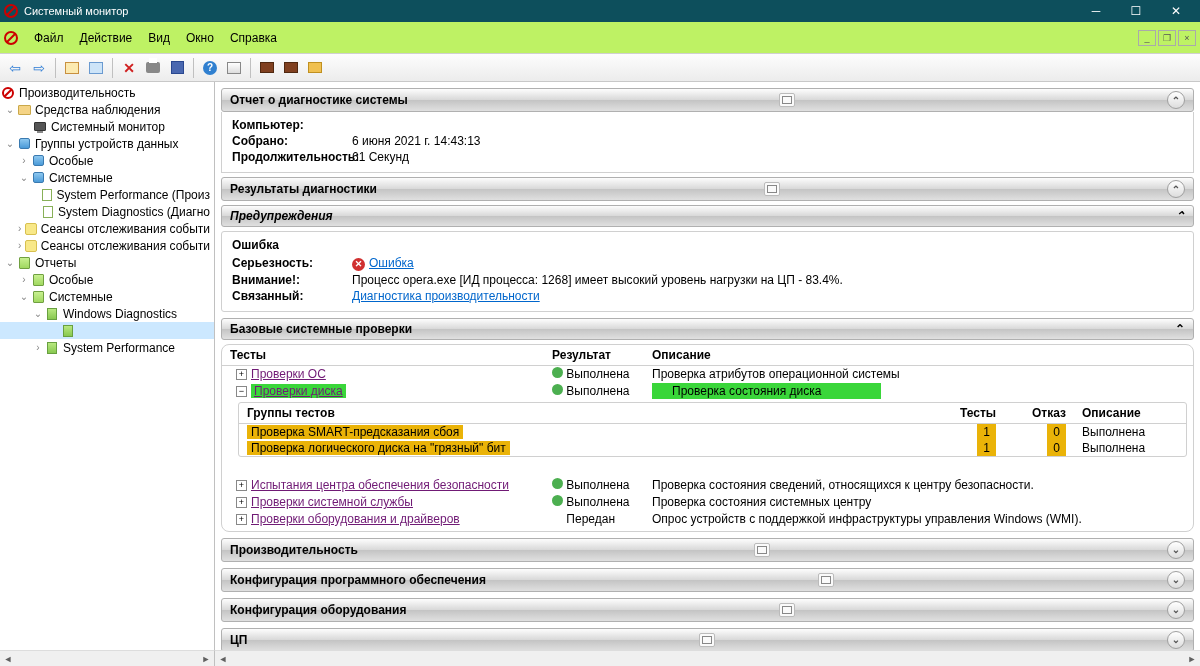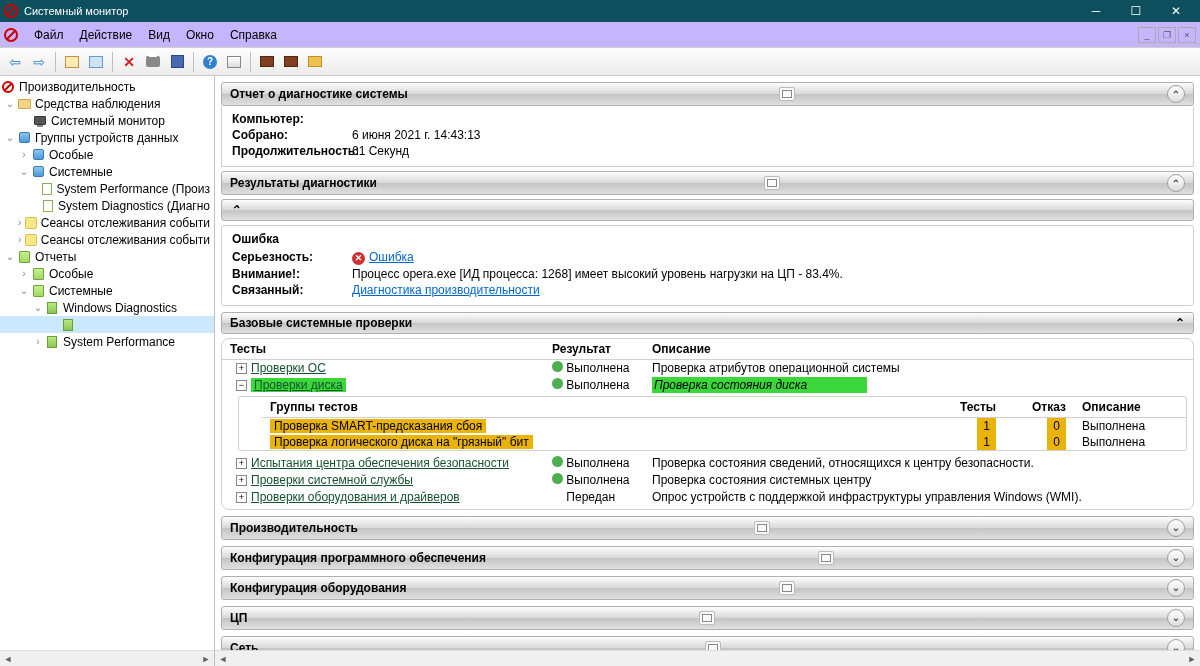--- a/index.html
+++ b/index.html
@@ -7,21 +7,21 @@
 
 
 .titlebar { background: #0d4f5c; height: 22px; display: flex; align-items: center; color: #fff; padding: 0 4px; }
 .titlebar .app-icon { width: 14px; height: 14px; border: 2px solid #c00; border-radius: 50%; position: relative; margin-right: 6px; }
 .titlebar .app-icon::after { content:""; position:absolute; width:2px; height:12px; background:#c00; left:4px; top:-1px; transform:rotate(45deg); }
 .titlebar .title { flex: 1; font-size: 11px; }
 .titlebar .winbtns { display: flex; gap: 0; }
 .titlebar .winbtn { width: 40px; height: 22px; display:flex; align-items:center; justify-content:center; color:#fff; }
 
 
-.menubar { height: 26px; background: #c4b5fd; border-bottom: 1px solid #d0d0d0; display:flex; align-items:center; padding: 0 4px; }
+.menubar { height: 32px; background: #bef264; border-bottom: 1px solid #d0d0d0; display:flex; align-items:center; padding: 0 4px; }
 .menubar .app-icon2 { width: 14px; height: 14px; border: 2px solid #c00; border-radius: 50%; position: relative; margin-right: 8px; }
 .menubar .app-icon2::after { content:""; position:absolute; width:2px; height:12px; background:#c00; left:4px; top:-1px; transform:rotate(45deg); }
 .menubar .menuitem { padding: 3px 8px; cursor: default; }
 .menubar .spacer { flex:1; }
 .menubar .smallbtn { width:18px; height:16px; border:1px solid #aaa; margin-left:2px; display:flex; align-items:center; justify-content:center; font-size:9px; color:#555; }
 
 
 .toolbar { height: 28px; background: linear-gradient(#fdfdfd,#ececec); border-bottom: 1px solid #c8c8c8; display:flex; align-items:center; padding:0 4px; gap:2px; }
 .toolbtn { width:22px; height:22px; display:flex; align-items:center; justify-content:center; border:1px solid transparent; border-radius:2px; }
 .sep { width:1px; height:20px; background:#c0c0c0; margin:0 3px; }
@@ -71,26 +71,26 @@
 
 
 .tbl { border:1px solid #d0d0d0; border-radius:8px; }
 .tbl .thdr { display:flex; border-bottom:1px solid #d0d0d0; font-weight:bold; padding:3px 0;}
 .tbl .col1 { width:330px; padding-left:8px;}
 .tbl .col2 { width:100px;}
 .tbl .col3 { flex:1;}
 .trow { display:flex; align-items:center; height:17px; font-size:11px;}
 .trow .col1 { display:flex; align-items:center; gap:4px;}
 .expbox { width:11px; height:11px; border:1px solid #888; display:inline-flex; align-items:center; justify-content:center; font-size:9px; line-height:1; margin-left:6px; cursor:pointer;}
-.trow .test { text-decoration:underline; color:#14532d;}
+.trow .test { text-decoration:underline; color:#701a75;}
 .dot-ok { width:11px;height:11px; background:#4caf50; border-radius:50%; display:inline-block;}
 .hl-green { background:#3ad63a;}
 .hl-green2 { background:#eab308;}
 
-.subtbl { margin:2px 6px 4px 16px; border:1px solid #d0d0d0; border-radius:3px;padding-left:23px;}
+.subtbl { margin:2px 6px 20px 16px; border:1px solid #d0d0d0; border-radius:3px;}
 .subtbl .shdr { display:flex; font-weight:bold; border-bottom:1px solid #d0d0d0; padding:3px 0;}
 .subtbl .sc1 { flex:1; padding-left:8px;}
 .subtbl .sc2 { width:70px; text-align:right; padding-right:10px;}
 .subtbl .sc3 { width:70px; text-align:right; padding-right:10px;}
 .subtbl .sc4 { width:110px; padding-left:6px;}
 .srow { display:flex; height:16px; align-items:center; font-size:11px;}
 .srow .sc1 span { padding:0 4px;}
 .bottomscroll { display:flex;}
 .bottomscroll .tree-h { width:215px; height:16px; background:#f0f0f0; border-top:1px solid #ddd; border-right:1px solid #c0c0c0; display:flex;}
 .bottomscroll .cont-h { flex:1; height:16px; background:#f0f0f0; border-top:1px solid #ddd; display:flex;}
@@ -325,20 +325,21 @@
       <div class="panelhdr">
         <span class="ttl">Результаты диагностики</span>
         <span class="ctr">
             <span class="hdricon"></span>
           </span>
         <span class="chev">⌃</span>
       </div>
     </div>
 
     <div class="subhdr">
+      <span class="ttl">Предупреждения</span>
       <span class="chev">⌃</span>
     </div>
 
     <div class="errblock">
       <h4>Ошибка</h4>
       <div class="errrow">
           <span class="k">Серьезность:</span>
           <span><span class="ic-err">✕</span><span class="link">Ошибка</span></span>
         </div>
       <div class="errrow">
@@ -369,21 +370,21 @@
           </span>
         <span class="col2"><span class="dot-ok"></span> <span>Выполнена</span></span>
         <span class="col3">Проверка атрибутов операционной системы</span>
       </div>
       <div class="trow">
         <span class="col1">
             <span class="expbox">−</span>
             <span class="test hl-green" style="padding:0 3px;">Проверки диска</span>
           </span>
         <span class="col2"><span class="dot-ok"></span> <span>Выполнена</span></span>
-        <span class="col3"><span class="hl-green" style="padding:1px 60px 1px 2px;font-style:italic;">Проверка состояния диска</span></span>
+        <span class="col3"><span class="hl-green" style="padding:1px 60px 1px 20px;">Проверка состояния диска</span></span>
       </div>
 
       <div class="subtbl">
         <div class="shdr">
           <span class="sc1">Группы тестов</span>
           <span class="sc2">Тесты</span>
           <span class="sc3">Отказ</span>
           <span class="sc4">Описание</span>
         </div>
         <div class="srow">

